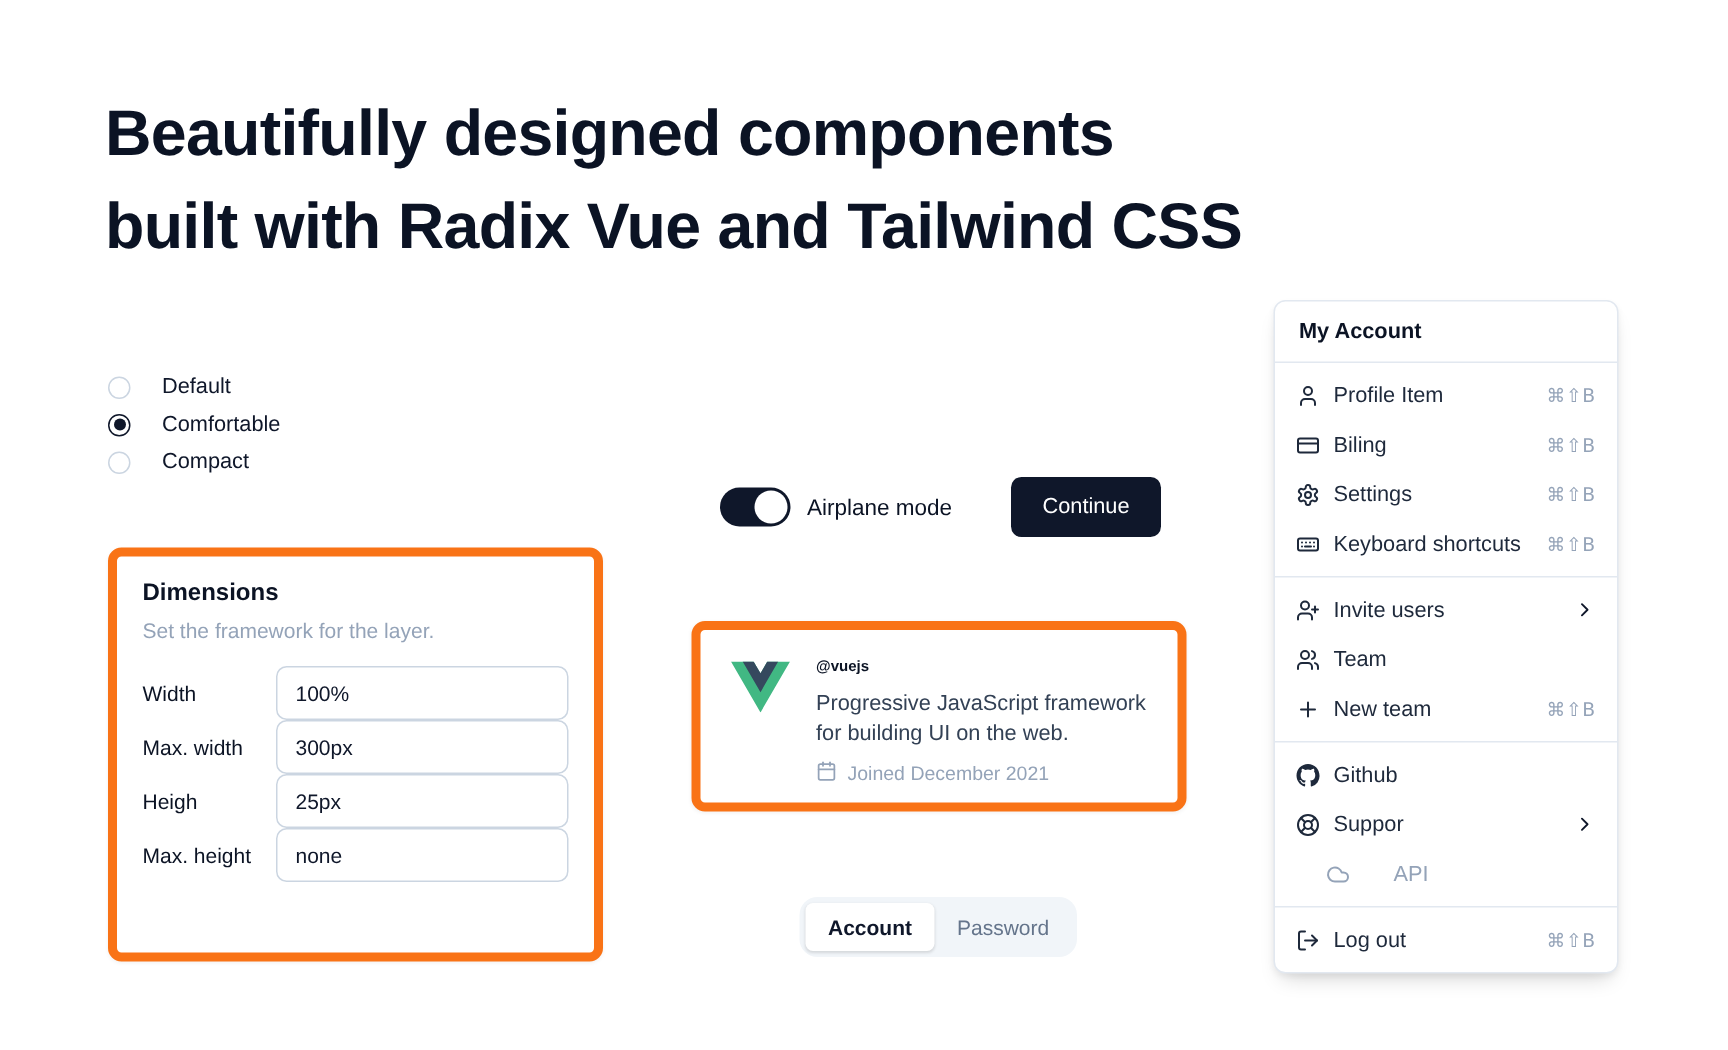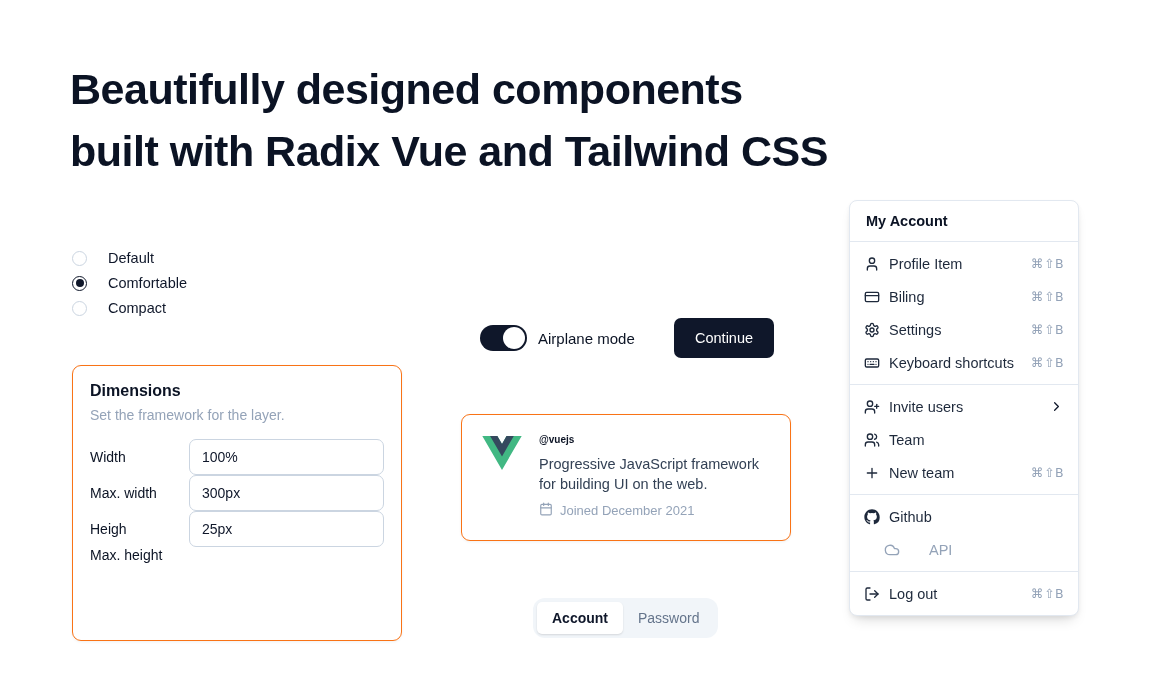--- a/index.html
+++ b/index.html
@@ -23,21 +23,21 @@
   .switch { width: 47px; height: 26px; border-radius: 13px; background: #0f172a; position: relative; cursor: pointer; }
   .switch .knob { position: absolute; top: 2px; right: 2px; width: 22px; height: 22px; border-radius: 50%; background: #fff; }
   .switch-label { font-size: 15px; font-weight: 500; color: #0b1324; }
 
   
   .continue-btn { position: absolute; left: 674px; top: 318px; height: 40px; padding: 0 21px; border: none;
                   border-radius: 7px; background: #0f172a; color: #fff; font-size: 14.5px; font-weight: 500;
                   font-family: inherit; cursor: pointer; }
 
   
-  .card { position: absolute; background: #fff; border: 1px solid #f97316; border-radius: 9px;
+  .card { position: absolute; background: #fff; border: 6px solid #f97316; border-radius: 9px;
           box-shadow: 0 1px 3px rgba(0,0,0,0.06); }
 
   
   .dimensions-card { left: 72px; top: 365px; width: 330px; height: 276px; padding: 16px 17px; }
   .dim-title { font-size: 16px; font-weight: 700; color: #0b1324; }
   .dim-subtitle { font-size: 14px; color: #94a3b8; margin-top: 7px; }
   .dim-fields { margin-top: 16px; display: flex; flex-direction: column; }
   .dim-row { display: flex; align-items: center; justify-content: space-between; }
   .dim-label { font-size: 14px; font-weight: 500; color: #0b1324; }
   .dim-input { width: 195px; height: 36px; border: 1px solid #cbd5e1; border-radius: 7px; padding: 0 12px;
@@ -120,20 +120,21 @@
       <div class="dim-row">
         <span class="dim-label">Max. width</span>
         <input class="dim-input" value="300px" style="">
       </div>
       <div class="dim-row">
         <span class="dim-label">Heigh</span>
         <input class="dim-input" value="25px" style="">
       </div>
       <div class="dim-row">
         <span class="dim-label">Max. height</span>
+        <input class="dim-input" value="none" style="">
       </div>
     </div>
   </div>
 
   <div class="card vue-card">
     <span class="vue-logo">
       <svg viewBox="0 0 256 221" width="40" height="34" aria-hidden="true">
         <path fill="#41B883" d="M204.8 0H256L128 220.8 0 0h97.92L128 51.2 157.44 0Z"></path>
         <path fill="#35495E" d="M50.56 0 128 133.12 204.8 0h-47.36L128 51.2 97.92 0Z"></path>
       </svg>
@@ -263,20 +264,40 @@
 
     <div class="menu-group">
       <div class="menu-item">
         <span class="mi-icon">
           <svg viewBox="0 0 24 24" fill="currentColor" stroke="none">
               <path d="M12 .5C5.65.5.5 5.65.5 12c0 5.08 3.29 9.39 7.86 10.91.58.11.79-.25.79-.56 0-.27-.01-1.17-.02-2.12-3.2.7-3.88-1.36-3.88-1.36-.52-1.33-1.28-1.68-1.28-1.68-1.04-.71.08-.7.08-.7 1.15.08 1.76 1.18 1.76 1.18 1.03 1.76 2.69 1.25 3.35.96.1-.75.4-1.25.72-1.54-2.55-.29-5.24-1.28-5.24-5.69 0-1.26.45-2.29 1.18-3.09-.12-.29-.51-1.46.11-3.05 0 0 .96-.31 3.15 1.18a10.9 10.9 0 0 1 5.74 0c2.19-1.49 3.15-1.18 3.15-1.18.62 1.59.23 2.76.11 3.05.73.8 1.18 1.83 1.18 3.09 0 4.42-2.69 5.39-5.26 5.67.41.36.78 1.06.78 2.14 0 1.54-.01 2.78-.01 3.16 0 .31.21.67.8.56A10.52 10.52 0 0 0 23.5 12C23.5 5.65 18.35.5 12 .5z"></path>
             </svg>
         </span>
         <span class="mi-label">Github</span>
       </div>
+      <div class="menu-item">
+        <span class="mi-icon">
+          <svg viewBox="0 0 24 24" fill="none" stroke="currentColor" stroke-width="2" stroke-linecap="round" stroke-linejoin="round">
+              <circle cx="12" cy="12" r="10"></circle>
+              <circle cx="12" cy="12" r="4"></circle>
+              <line x1="4.93" y1="4.93" x2="9.17" y2="9.17"></line>
+              <line x1="14.83" y1="14.83" x2="19.07" y2="19.07"></line>
+              <line x1="14.83" y1="9.17" x2="19.07" y2="4.93"></line>
+              <line x1="4.93" y1="19.07" x2="9.17" y2="14.83"></line>
+            </svg>
+        </span>
+        <span class="mi-label">Suppor</span>
+        <span class="mi-right">
+            <span class="mi-chevron">
+          <svg viewBox="0 0 24 24" fill="none" stroke="currentColor" stroke-width="2" stroke-linecap="round" stroke-linejoin="round">
+                <polyline points="9 18 15 12 9 6"></polyline>
+              </svg>
+        </span>
+          </span>
+      </div>
       <div class="menu-item disabled">
         <span class="mi-icon">
           <svg viewBox="0 0 24 24" fill="none" stroke="currentColor" stroke-width="2" stroke-linecap="round" stroke-linejoin="round">
               <path d="M17.5 19H9a7 7 0 1 1 6.71-9h1.79a4.5 4.5 0 1 1 0 9Z"></path>
             </svg>
         </span>
         <span class="mi-label">API</span>
       </div>
     </div>
 

